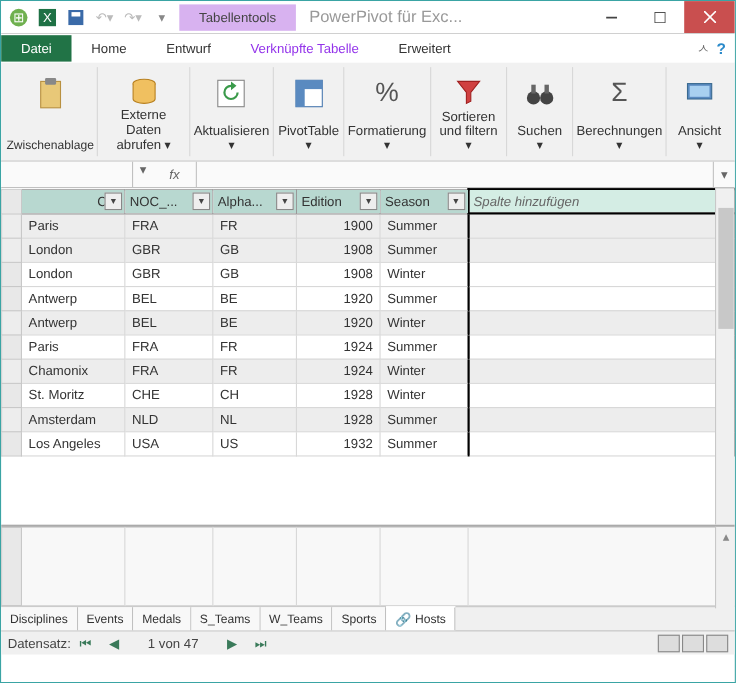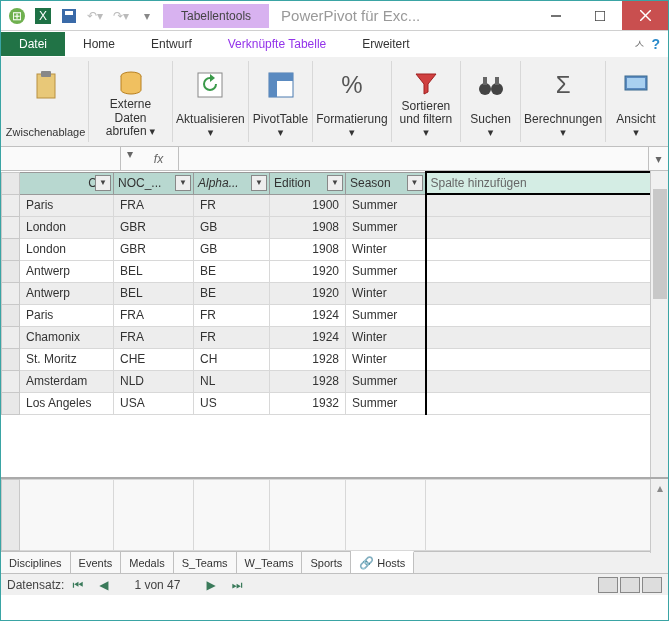--- a/index.html
+++ b/index.html
@@ -30,21 +30,21 @@
 .fb-dd{width:20px;border-left:1px solid #c0c0c0;display:flex;align-items:center;justify-content:center;color:#666}
 .grid-area{height:380px;display:flex;flex-direction:column;position:relative}
 .grid-scroll{flex:1;overflow:hidden;position:relative}
 table{border-collapse:collapse;width:100%}
 .rowsel{width:18px;background:#e8e8e8;border:1px solid #c8c8c8}
 th{background:#b8d8d0;border:1px solid #999;padding:3px 4px;text-align:left;font-weight:normal;color:#333;position:relative;font-size:12px}
 th .dd{position:absolute;right:2px;top:2px;width:16px;height:16px;border:1px solid #888;background:#eee;display:flex;align-items:center;justify-content:center;font-size:8px;color:#444}
 td{border:1px solid #d8d8d8;padding:3px 6px;color:#333;height:22px}
 tr.alt td{background:#ededed}
 tr td.num{text-align:right}
-.addcol{background:#d4ede4;color:#666;border:2px solid #000!important}
+.addcol{background:#d4ede4;font-style:italic;color:#666;border:2px solid #000!important}
 .addcol-cell{border-left:2px solid #000!important;border-right:2px solid #000!important}
 .vscroll{position:absolute;right:0;top:0;width:18px;height:100%;background:#f0f0f0;border-left:1px solid #c8c8c8}
 .vscroll-thumb{position:absolute;top:18px;left:2px;width:14px;height:110px;background:#c8c8c8}
 .measure-area{height:74px;background:#f8f8f8;border-top:2px solid #aaa;position:relative}
 .measure-area .vscroll{height:74px}
 .sheet-tabs{height:22px;display:flex;border-top:1px solid #c0c0c0;background:#f0f0f0;align-items:stretch}
 .sheet-tab{padding:3px 8px;border-right:1px solid #c0c0c0;font-size:11px;background:#f8f8f8;color:#333;display:flex;align-items:center;gap:3px}
 .sheet-tab.active{background:#fff;border-top:2px solid #fff;margin-top:-1px}
 .statusbar{height:22px;background:#f0f0f0;border-top:1px solid #c0c0c0;display:flex;align-items:center;padding:0 6px;font-size:11px;color:#444}
 .nav-btn{padding:0 8px;color:#3a7a5a;cursor:pointer}
@@ -200,21 +200,21 @@
 </div>
 
 <div class="grid-area">
   <div class="grid-scroll">
     <table>
       <thead>
           <tr id="hdr-row">
             <th class="rowsel"></th>
             <th style="width: 94px; text-align: right;"><span>City</span><span class="dd">▼</span></th>
             <th style="width: 80px;"><span>NOC_...</span><span class="dd">▼</span></th>
-            <th style="width: 76px; font-style: italic;"><span>Alpha...</span><span class="dd">▼</span></th>
+            <th style="width: 76px;"><span>Alpha...</span><span class="dd">▼</span></th>
             <th style="width: 76px;"><span>Edition</span><span class="dd">▼</span></th>
             <th style="width: 80px;"><span>Season</span><span class="dd">▼</span></th>
             <th class="addcol">Spalte hinzufügen</th>
           </tr>
         </thead>
       <tbody id="grid-body">
           <tr class="alt">
             <td class="rowsel"></td>
             <td>Paris</td>
             <td>FRA</td>

